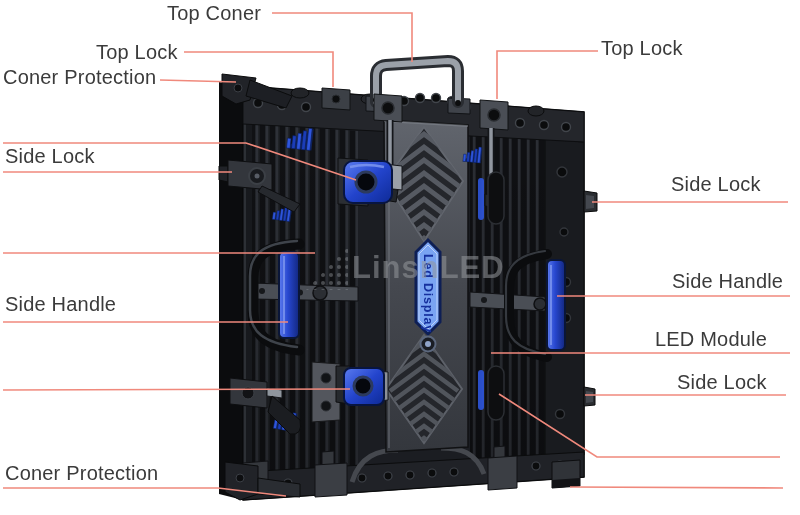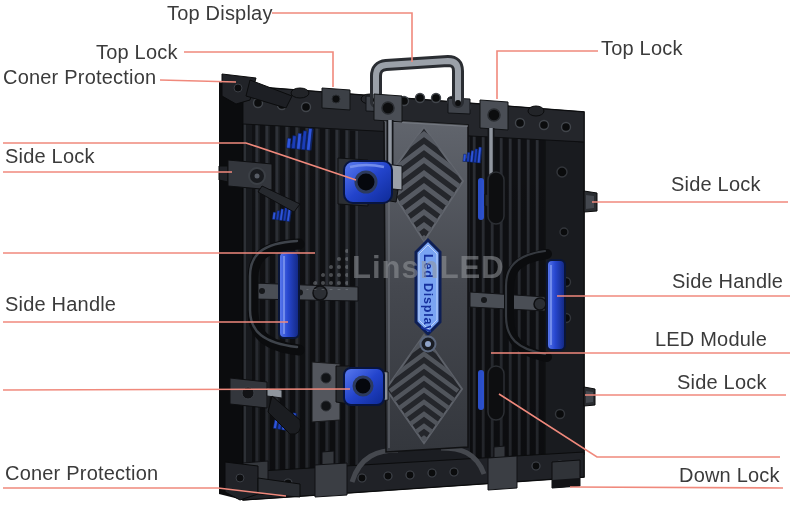--- a/index.html
+++ b/index.html
@@ -320,26 +320,25 @@
     <polyline points="598,51 497,51 497,99"></polyline>
     <polyline points="788,202 592,202"></polyline>
     <polyline points="790,296 557,296"></polyline>
     <polyline points="790,353 491,353"></polyline>
     <polyline points="786,395 585,395"></polyline>
     <polyline points="780,457 597,457 499,394"></polyline>
     <polyline points="783,488 570,487"></polyline>
   </g>
 </svg>
 
-<div class="label" style="left:167px;top:2px;">Top Display</div>
+<div class="label" style="left:167px;top:2px;">Top Coner</div>
 <div class="label" style="left:96px;top:41px;">Top Lock</div>
 <div class="label" style="left:3px;top:66px;">Coner Protection</div>
 <div class="label" style="left:5px;top:145px;">Side Lock</div>
 <div class="label" style="left:5px;top:293px;">Side Handle</div>
 <div class="label" style="left:5px;top:462px;">Coner Protection</div>
 <div class="label" style="left:601px;top:37px;">Top Lock</div>
 <div class="label" style="left:671px;top:173px;">Side Lock</div>
 <div class="label" style="left:672px;top:270px;">Side Handle</div>
 <div class="label" style="left:639px;top:328px;margin-left:16px;">LED Module</div>
 <div class="label" style="left:677px;top:371px;">Side Lock</div>
-<div class="label" style="left:679px;top:464px;">Down Lock</div>
 
 </div>
 
 </body></html>

